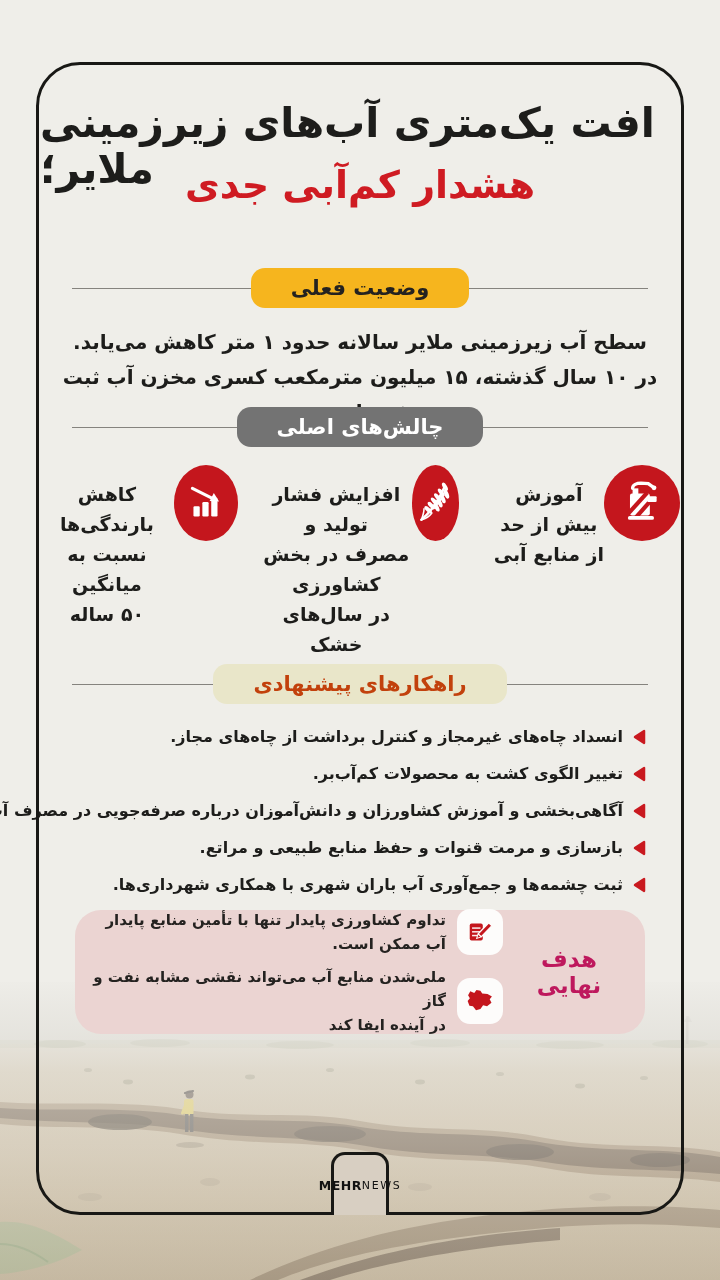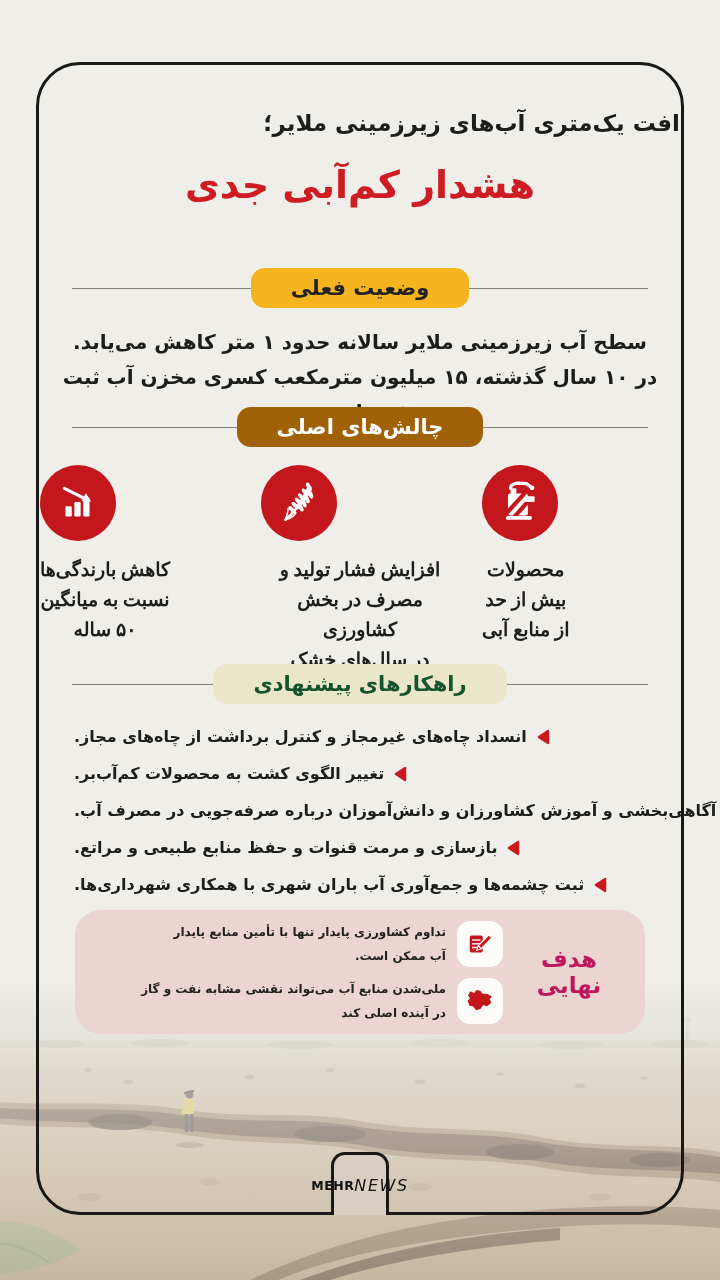--- a/index.html
+++ b/index.html
@@ -12,55 +12,55 @@
   .photo-haze{position:absolute;inset:0;
     background:linear-gradient(180deg,rgba(239,238,233,.97) 0%,rgba(239,238,233,.85) 9%,
       rgba(239,238,233,.62) 30%,rgba(239,238,233,.5) 55%,rgba(239,238,233,.36) 78%,rgba(239,238,233,.26) 100%);}
   
   .card{position:absolute;left:36px;top:62px;width:648px;height:1153px;box-sizing:border-box;
         border:3px solid #181815;border-radius:44px;z-index:6;pointer-events:none;}
   .logo-notch{position:absolute;left:331px;top:1152px;width:58px;height:63px;box-sizing:border-box;
         background:#d8cfc2;border:3px solid #181815;border-bottom:none;border-radius:14px 14px 0 0;
         z-index:7;display:flex;flex-direction:row;align-items:center;justify-content:center;}
   .logo-mehr{font-size:12.5px;font-weight:bold;letter-spacing:.5px;color:#121212;line-height:13px;margin-top:1px;}
-  .logo-news{font-size:16px;letter-spacing:1.6px;color:#121212;line-height:11px;font-style:italic;}
+  .logo-news{font-size:11px;letter-spacing:1.6px;color:#121212;line-height:11px;}
   
   .content{position:absolute;inset:0;z-index:5;direction:rtl;}
-  .title-black{position:absolute;left:40px;right:40px;top:100px;text-align:right;
-        font-size:23px;font-weight:bold;color:#1d1d1b;line-height:46px;}
+  .title-black{position:absolute;left:40px;right:40px;top:100px;text-align:left;
+        font-size:41px;font-weight:bold;color:#1d1d1b;line-height:46px;}
   .title-red{position:absolute;left:40px;right:40px;top:158px;text-align:center;
         font-size:38px;font-weight:bold;color:#cf1b22;line-height:54px;}
   .divider{position:absolute;left:72px;right:72px;height:46px;display:flex;align-items:center;justify-content:center;}
   .divider .rule{position:absolute;left:0;right:0;top:50%;height:1px;background:#85837e;}
   .badge{position:relative;padding:7px 40px;border-radius:14px;font-size:21px;font-weight:bold;line-height:26px;}
   .badge-yellow{background:#f6b51e;color:#242220;}
-  .badge-red{background:#a16207;color:#ffffff;}
-  .badge-beige{background:#e9e6c9;color:#14532d;}
+  .badge-red{background:#737373;color:#ffffff;}
+  .badge-beige{background:#e9e6c9;color:#c2410c;}
   .divider1{top:265px;} .divider2{top:404px;} .divider3{top:661px;}
   .status-text{position:absolute;left:60px;right:60px;top:325px;text-align:center;
         font-size:20px;font-weight:bold;line-height:35px;color:#1d1d1b;}
   .challenges{position:absolute;left:40px;right:40px;top:465px;display:flex;direction:rtl;justify-content:space-between;}
-  .challenge{width:198px;display:flex;flex-direction:column;align-items:flex-end;font-family:Liberation Serif, serif;}
+  .challenge{width:198px;display:flex;flex-direction:row;align-items:flex-start;}
   .icon-circle{width:76px;height:76px;border-radius:50%;background:#c4161d;
         display:flex;align-items:center;justify-content:center;}
   .caption{margin-top:14px;font-size:19px;font-weight:bold;text-align:center;line-height:30px;color:#1d1d1b;}
   .caption span{display:block;}
   .bullets{position:absolute;right:74px;left:74px;top:718px;direction:rtl;}
   .bullet-row{display:flex;align-items:center;gap:10px;height:37px;white-space:nowrap;
-        font-size:16px;font-weight:bold;color:#1d1d1b;justify-content:flex-end;}
+        font-size:16px;font-weight:bold;color:#1d1d1b;}
   .bullet-row svg{flex:0 0 13px;}
   .goal-box{position:absolute;left:75px;top:910px;width:570px;height:124px;box-sizing:border-box;
         background:#ebd4d2;border-radius:26px;display:flex;direction:rtl;align-items:center;
         padding:12px 18px;gap:8px;}
   .goal-badge{width:116px;text-align:center;color:#be185d;font-size:23px;font-weight:bold;}
   .goal-rows{flex:1;display:flex;flex-direction:column;gap:9px;}
   .goal-row{display:flex;direction:rtl;align-items:center;gap:11px;}
   .goal-icon{flex:0 0 46px;width:46px;height:46px;background:#fdfcfb;border-radius:13px;
         display:flex;align-items:center;justify-content:center;}
-  .goal-text{font-size:12px;font-weight:bold;line-height:24px;text-align:right;color:#242220;}
+  .goal-text{font-size:15px;font-weight:bold;line-height:24px;text-align:right;color:#242220;}
   .goal-text span{display:block;}
 </style>
 </head>
 <body>
 
 <div class="page">
 
   <div class="photo">
     <svg viewBox="0 0 720 298" preserveAspectRatio="none">
       <rect x="0" y="0" width="720" height="62" fill="#c8c6bf" opacity="0.7"></rect>
@@ -136,21 +136,21 @@
             <circle cx="33.5" cy="7.5" r="2.3" fill="#ffffff"></circle>
             <rect x="13" y="8" width="5.5" height="6" fill="#ffffff"></rect>
             <rect x="10.5" y="13" width="19" height="21" rx="2" fill="#ffffff"></rect>
             <path d="M9 32 L27 12" stroke="#c4161d" stroke-width="4"></path>
             <path d="M16 36 L31 19" stroke="#c4161d" stroke-width="4"></path>
             <rect x="27" y="15.5" width="9" height="5.5" rx="1" fill="#ffffff"></rect>
             <rect x="8.5" y="34.5" width="25" height="3.6" rx="1.8" fill="#ffffff"></rect>
           </svg>
         </div>
         <div class="caption">
-          <span>محصولات</span>
+          <span>آموزش</span>
           <span>بیش از حد</span>
           <span>از منابع آبی</span>
         </div>
       </div>
       <div class="challenge">
         <div class="icon-circle">
           <svg width="46" height="46" viewBox="0 0 44 44">
             <path d="M9 38 C15 33 24 23 31 7" stroke="#ffffff" stroke-width="2.4" fill="none" stroke-linecap="round"></path>
             <path d="M9 38 C13 37 16.5 35 19 31.5" stroke="#ffffff" stroke-width="1.5" fill="none" stroke-linecap="round"></path>
             <path d="M9 38 C10.5 34 11.5 31 11.5 27.5" stroke="#ffffff" stroke-width="1.5" fill="none" stroke-linecap="round"></path>
@@ -250,21 +250,21 @@
           </div>
         </div>
         <div class="goal-row">
           <div class="goal-icon">
             <svg width="30" height="27" viewBox="0 0 34 30">
               <path fill="#c4161d" d="M3.5 9 L6 4.5 L10.5 6.5 L13 3 L17.5 4 L19.5 7 L25.5 7.5 L30.5 10.5 L28 13.5 L30 17.5 L25 21.5 L20.5 20.5 L17.5 24.5 L12.5 26 L9 21.5 L5 21 L3 15.5 L5.5 12.5 Z"></path>
             </svg>
           </div>
           <div class="goal-text">
             <span>ملی‌شدن منابع آب می‌تواند نقشی مشابه نفت و گاز</span>
-            <span>در آینده اصلی کند</span>
+            <span>در آینده ایفا کند</span>
           </div>
         </div>
       </div>
     </div>
   </div>
 
   <div class="card"></div>
   <div class="logo-notch">
     <svg width="30" height="19" viewBox="0 0 46 30">
       <path d="M8 6 L13 0 L15.5 6 Z" fill="#121212"></path>

